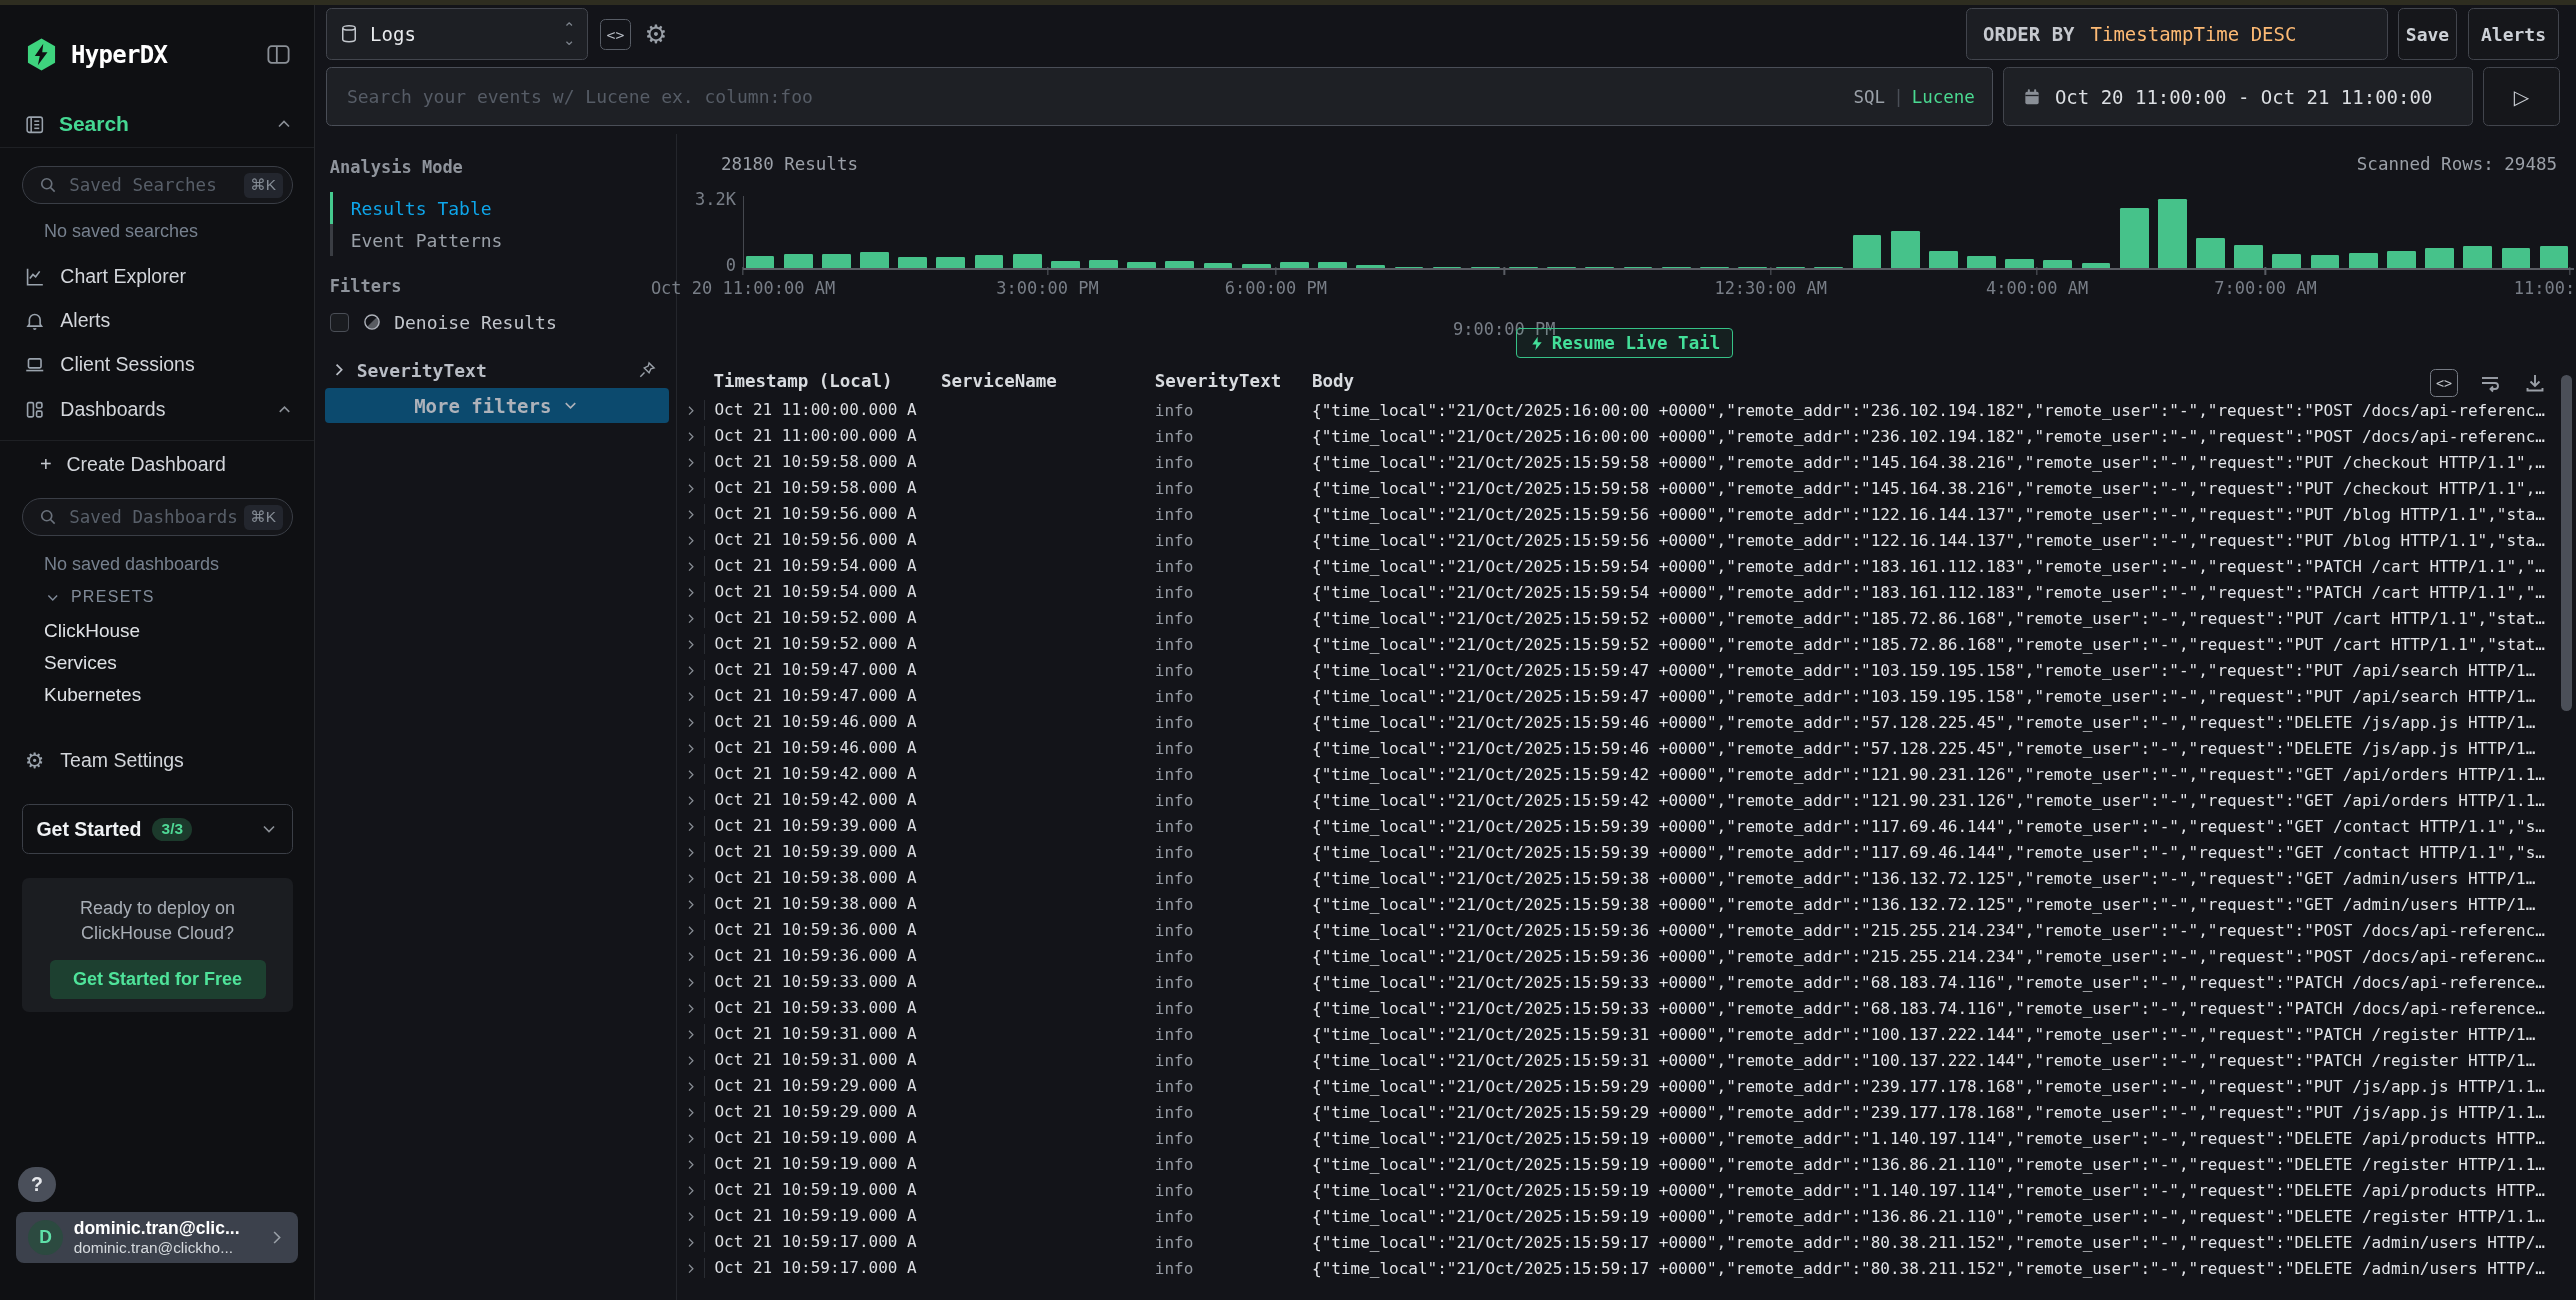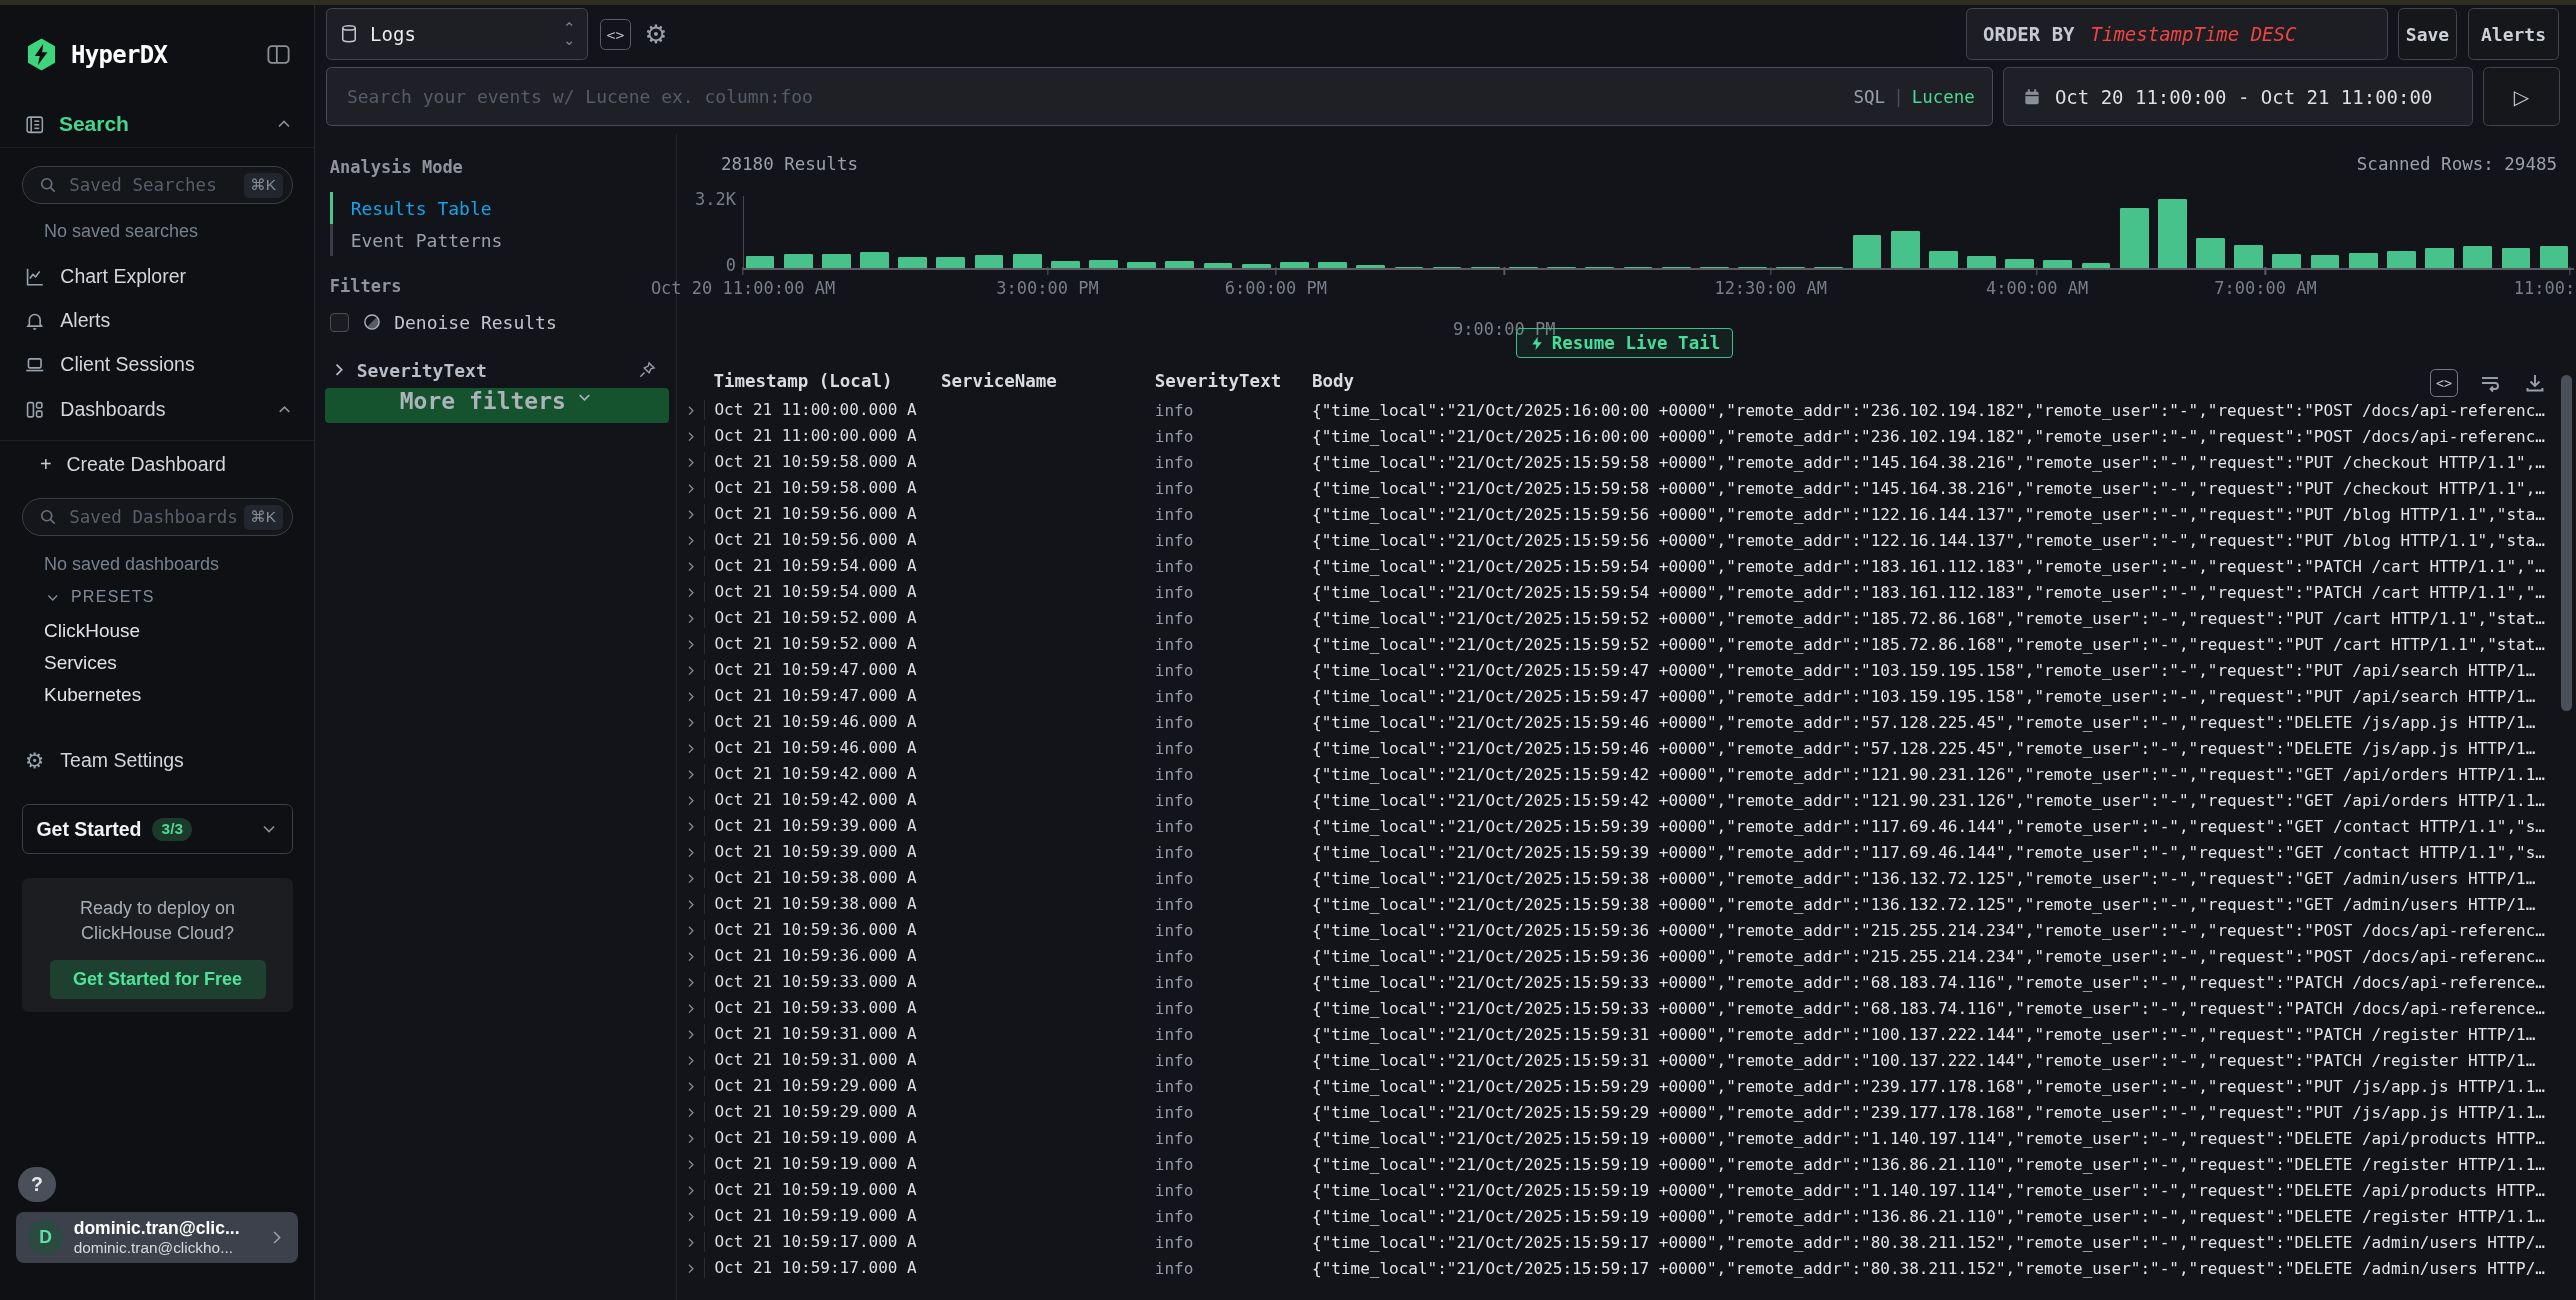--- a/index.html
+++ b/index.html
@@ -92,23 +92,23 @@
   .fp-mode{position:absolute;left:14.8px;right:13.4px;height:32px;display:flex;align-items:center;cursor:pointer;}
   .fp-rail{width:3.4px;height:100%;background:#3a3d43;flex:0 0 3.4px;}
   .fp-mode.active .fp-rail{background:#45c98e;}
   .fp-mode .lbl{font-family:"DejaVu Sans Mono",monospace;font-size:18px;color:#9aa0a8;margin-left:17.5px;}
   .fp-mode.active .lbl{color:#0ea5e9;}
   .fp-check-row{position:absolute;left:14.8px;right:13.4px;height:29.5px;display:flex;align-items:center;}
   .checkbox{width:19px;height:19px;border:1.3px solid #4a4e56;border-radius:4px;background:#1a1c20;cursor:pointer;flex:0 0 19px;}
   .fp-check-row .lbl{font-family:"DejaVu Sans Mono",monospace;font-size:18px;color:#c2c6cc;margin-left:12px;}
   .fp-field-row{position:absolute;left:14.8px;right:19px;height:29.5px;display:flex;align-items:center;cursor:pointer;}
   .fp-field-row .lbl{font-family:"DejaVu Sans Mono",monospace;font-weight:bold;font-size:18px;color:#b9bdc5;margin-left:9.4px;}
-  .more-filters{position:absolute;left:10px;width:344px;height:35px;background:#14532d;border-radius:4px;cursor:pointer;
-                display:flex;justify-content:center;font-family:"DejaVu Sans Mono",monospace;
-                font-weight:bold;font-size:23px;color:#aeb2ba;}
+  .more-filters{position:absolute;left:10px;width:344px;height:35px;background:#0c4a6e;border-radius:4px;cursor:pointer;
+                display:flex;align-items:center;justify-content:center;font-family:"DejaVu Sans Mono",monospace;
+                font-weight:bold;font-size:19px;color:#aeb2ba;}
 
   
   #results-header-count{position:absolute;left:377px;top:149px;font-family:"DejaVu Sans Mono",monospace;font-size:17.5px;color:#9ba0a8;margin-left:29px;}
   #results-header-scanned{position:absolute;right:19px;top:149px;font-family:"DejaVu Sans Mono",monospace;font-size:17.5px;color:#9ba0a8;}
 
   #chart{position:absolute;left:428px;top:191px;width:1827px;height:72px;}
   #chart .yaxis-line{position:absolute;left:0;top:0;bottom:0;width:1.3px;background:#45484f;}
   #chart .baseline{position:absolute;left:0;right:-4px;bottom:-1.3px;height:1.3px;background:#5a5d64;}
   .ylab{position:absolute;font-family:"DejaVu Sans Mono",monospace;font-size:17px;color:#787e87;text-align:right;width:60px;}
   #ylab-top{left:361px;top:184px;}
@@ -319,21 +319,21 @@
       </span>
       <span class="lbl">Logs</span>
       <span class="updown">⌃<br>⌄</span>
     </div>
     <div class="tb-icon" id="code-icon">&lt;&gt;</div>
     <div class="tb-icon" id="gear-icon">⚙</div>
 
 
     <div class="box" id="orderby-box">
       <span class="kw">ORDER BY</span>
-      <span class="val" style="color: #ef4444; font-style: italic;">TimestampTime DESC</span>
+      <span class="val" style="color: #fdba74;">TimestampTime DESC</span>
     </div>
     <div class="box top-btn" id="save-btn">Save</div>
     <div class="box top-btn" id="alerts-btn">Alerts</div>
 
     <div class="box" id="search-box">
       <input placeholder="Search your events w/ Lucene ex. column:foo" style="">
       <span class="lang-toggle">
         <span class="lang-sql">SQL</span><span class="lang-div">|</span><span class="lang-lucene">Lucene</span>
       </span>
     </div>

